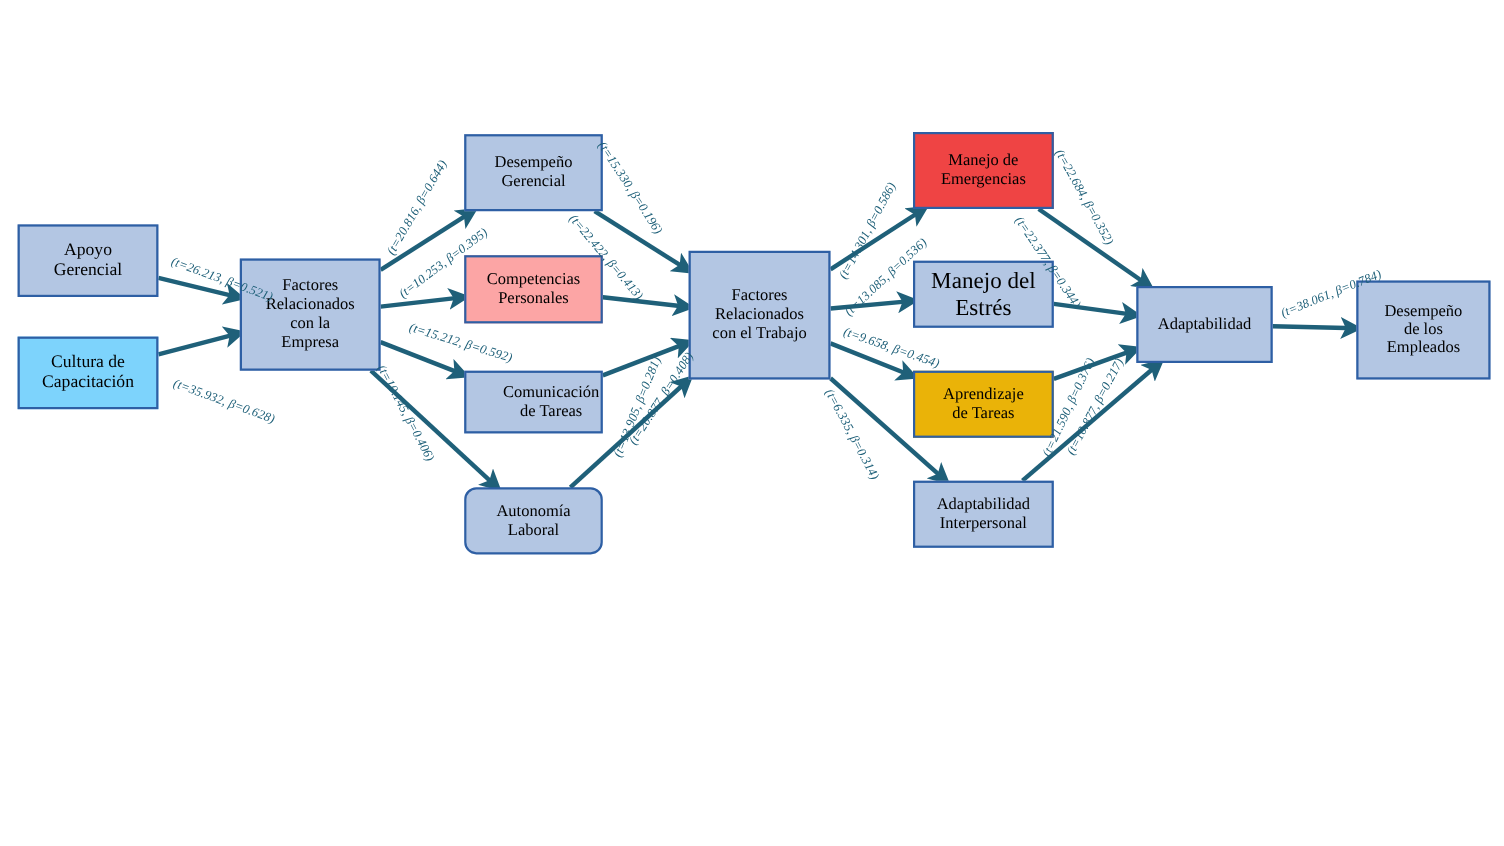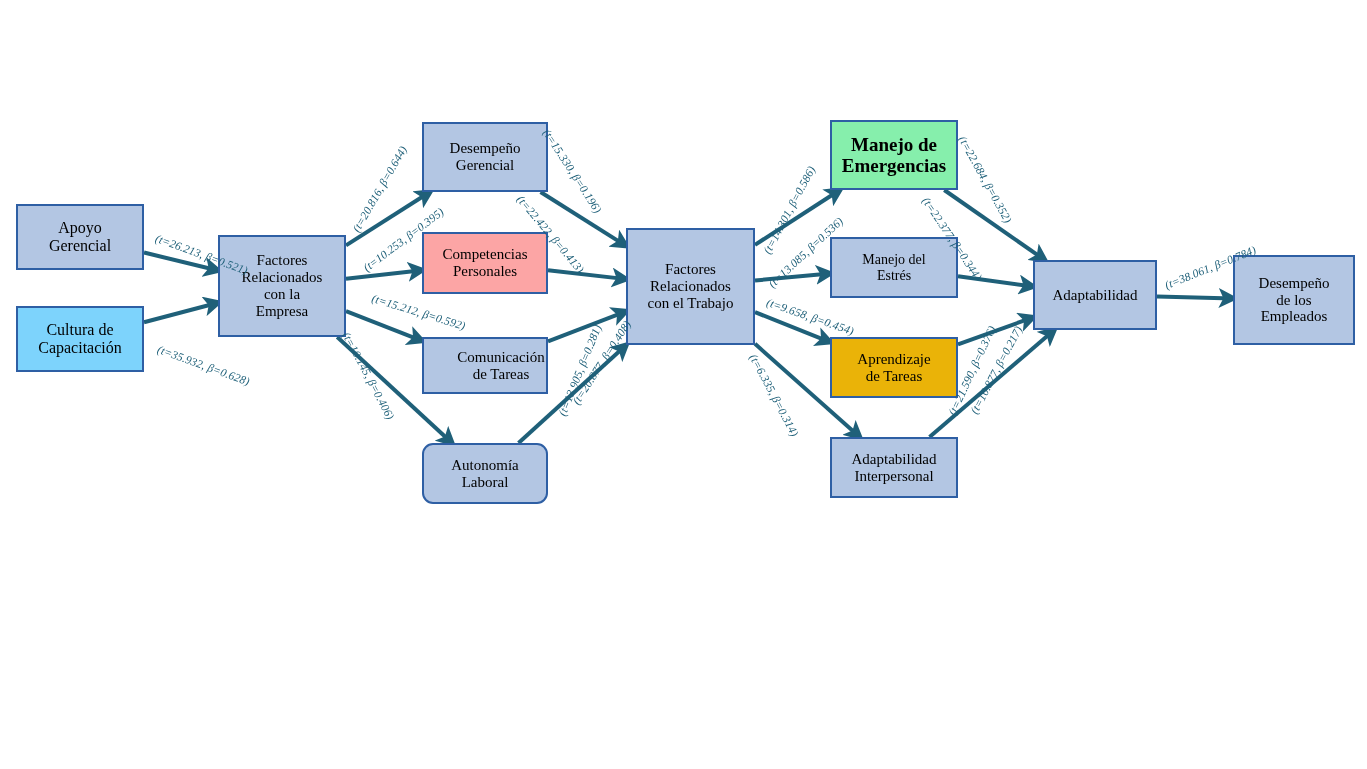--- a/index.html
+++ b/index.html
@@ -107,23 +107,23 @@
 Gerencial</span></div>
       <div class="node" style="left: 422px; top: 232px; width: 126px; height: 62px; font-size: 15px; background: #fca5a5; border-color: rgb(46, 95, 164); color: rgb(0, 0, 0);"><span class="node-label">Competencias
 Personales</span></div>
       <div class="node" style="left: 422px; top: 337px; width: 126px; height: 57px; font-size: 15px; background: rgb(179, 198, 227); border-color: rgb(46, 95, 164); color: rgb(0, 0, 0); padding-left: 36px;"><span class="node-label">Comunicación
 de Tareas</span></div>
       <div class="node" style="left: 422px; top: 443px; width: 126px; height: 61px; font-size: 15px; background: rgb(179, 198, 227); border-color: rgb(46, 95, 164); color: rgb(0, 0, 0); border-radius: 11px;"><span class="node-label">Autonomía
 Laboral</span></div>
       <div class="node" style="left: 626px; top: 228px; width: 129px; height: 117px; font-size: 15px; background: rgb(179, 198, 227); border-color: rgb(46, 95, 164); color: rgb(0, 0, 0);"><span class="node-label">Factores
 Relacionados
 con el Trabajo</span></div>
-      <div class="node" style="left: 830px; top: 120px; width: 128px; height: 70px; font-size: 19px; background: #86efac; border-color: rgb(46, 95, 164); color: rgb(0, 0, 0); font-weight: bold;"><span class="node-label">Manejo de
+      <div class="node" style="left: 830px; top: 120px; width: 128px; height: 70px; font-size: 15px; background: #ef4444; border-color: rgb(46, 95, 164); color: rgb(0, 0, 0);"><span class="node-label">Manejo de
 Emergencias</span></div>
-      <div class="node" style="left: 830px; top: 237px; width: 128px; height: 61px; font-size: 14px; background: rgb(179, 198, 227); border-color: rgb(46, 95, 164); color: rgb(0, 0, 0); font-family: Liberation Serif, serif;"><span class="node-label">Manejo del
+      <div class="node" style="left: 830px; top: 237px; width: 128px; height: 61px; font-size: 21px; background: rgb(179, 198, 227); border-color: rgb(46, 95, 164); color: rgb(0, 0, 0); font-family: Liberation Serif, serif;"><span class="node-label">Manejo del
 Estrés</span></div>
       <div class="node" style="left: 830px; top: 337px; width: 128px; height: 61px; font-size: 15px; background: #eab308; border-color: rgb(46, 95, 164); color: rgb(0, 0, 0);"><span class="node-label">Aprendizaje
 de Tareas</span></div>
       <div class="node" style="left: 830px; top: 437px; width: 128px; height: 61px; font-size: 15px; background: rgb(179, 198, 227); border-color: rgb(46, 95, 164); color: rgb(0, 0, 0);"><span class="node-label">Adaptabilidad
 Interpersonal</span></div>
       <div class="node" style="left: 1033px; top: 260px; width: 124px; height: 70px; font-size: 15px; background: rgb(179, 198, 227); border-color: rgb(46, 95, 164); color: rgb(0, 0, 0);"><span class="node-label">Adaptabilidad</span></div>
       <div class="node" style="left: 1233px; top: 255px; width: 122px; height: 90px; font-size: 15px; background: rgb(179, 198, 227); border-color: rgb(46, 95, 164); color: rgb(0, 0, 0);"><span class="node-label">Desempeño
 de los
 Empleados</span></div>
     </div>

